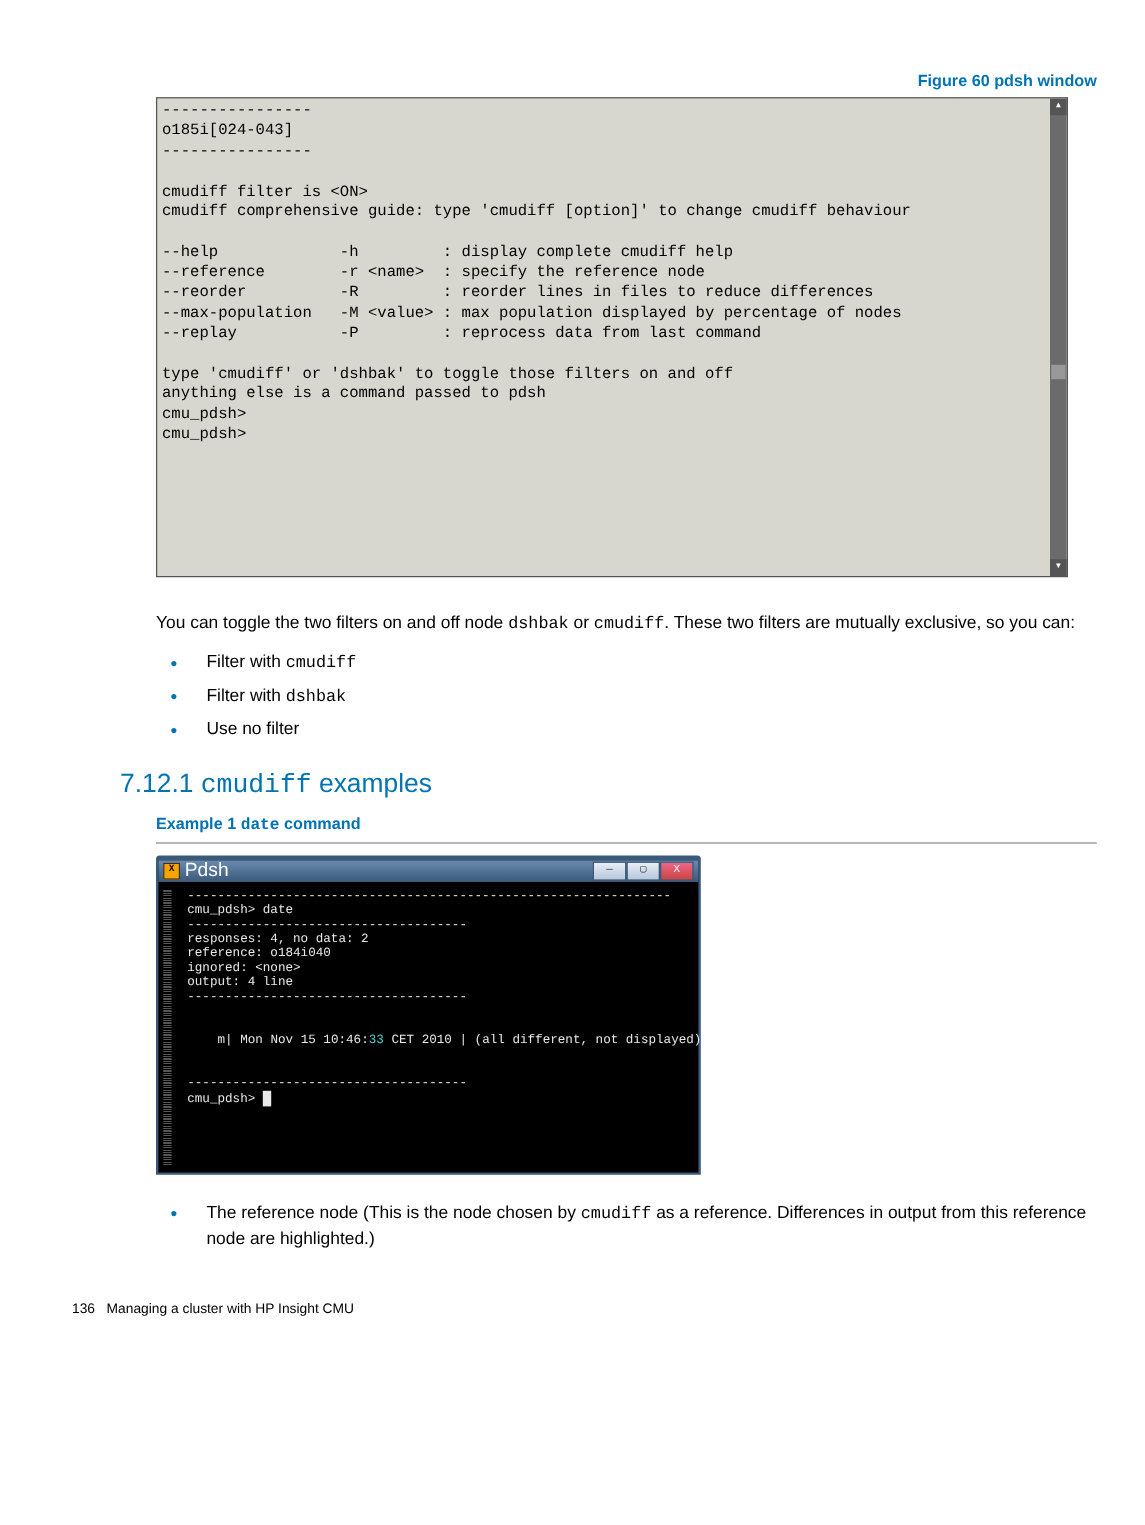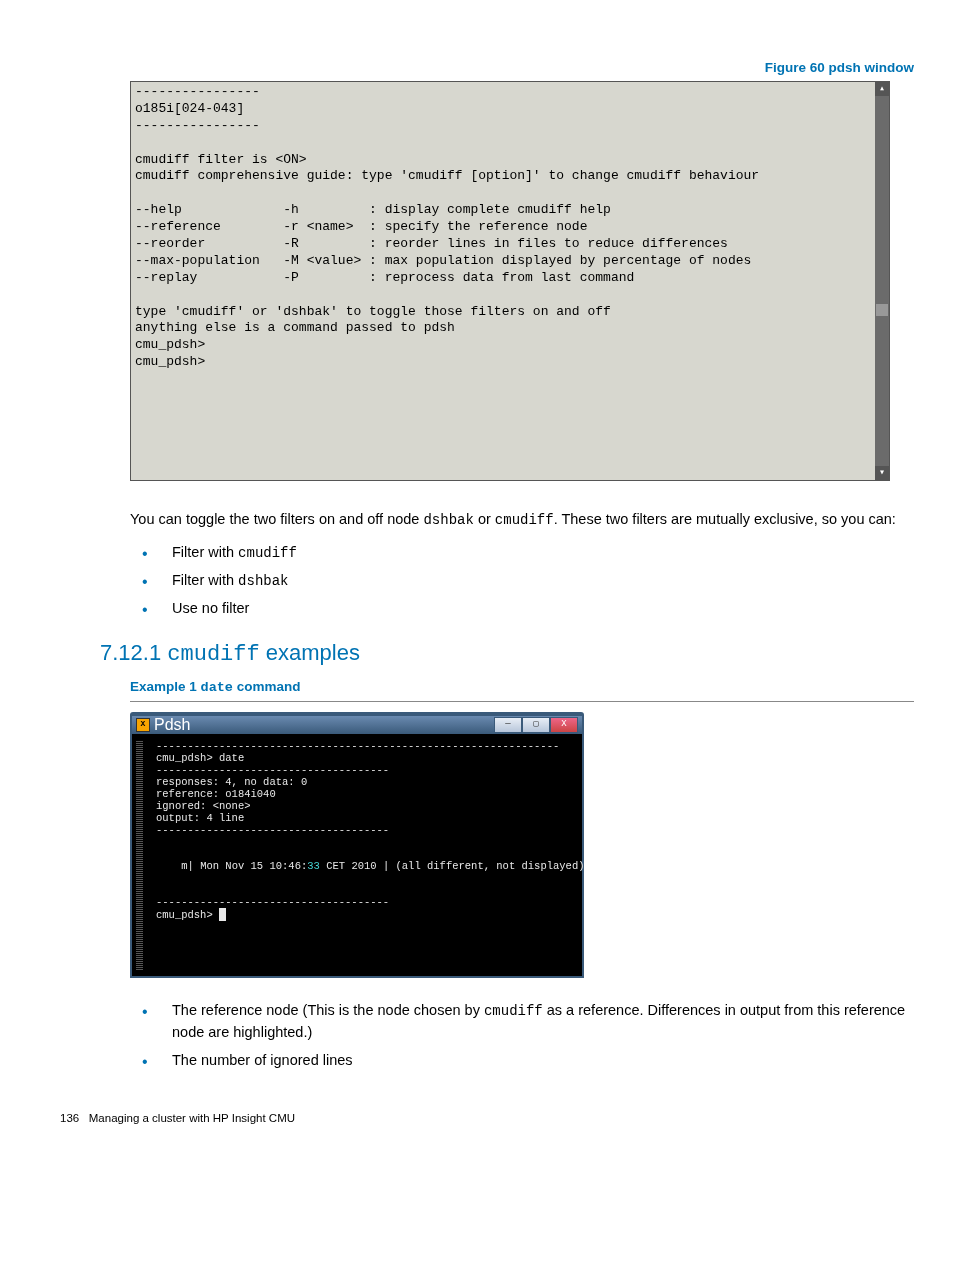--- a/index.html
+++ b/index.html
@@ -279,40 +279,39 @@
           <div class="btn">—</div>
           <div class="btn">▢</div>
           <div class="btn close">X</div>
         </div>
       </div>
       <div class="pdsh-body">
         <div class="gutter"></div>
 <pre><span>----------------------------------------------------------------</span>
 <span>cmu_pdsh&gt; date</span>
 <span>-------------------------------------</span>
-<span>responses: 4, no data: 0</span>
+<span>responses: 4, no data: 2</span>
 <span>reference: o184i040</span>
 <span>ignored: &lt;none&gt;</span>
 <span>output: 4 line</span>
 <span>-------------------------------------</span>
 
 
     <span>m</span><span>| Mon Nov 15 10:46:</span><span class="cyan">33</span><span> CET 2010 | (all different, not displayed)</span>
 
 
 <span>-------------------------------------</span>
 <span>cmu_pdsh&gt; </span><span class="cursor-block" style="background:#e8e8e8;"></span>
 </pre>
       </div>
     </div>
 
 
     <ul class="bullets">
       <li><span>The reference node (This is the node chosen by </span><span class="code">cmudiff</span><span> as a reference. Differences in output from this reference node are highlighted.)</span></li>
-      <li>The number of ignored lines</li>
     </ul>
 
   </div>
 
   <div class="footer">
     <span>136</span>&nbsp;&nbsp;&nbsp;<span>Managing a cluster with HP Insight CMU</span>
   </div>
 </div>
 
 </body></html>

